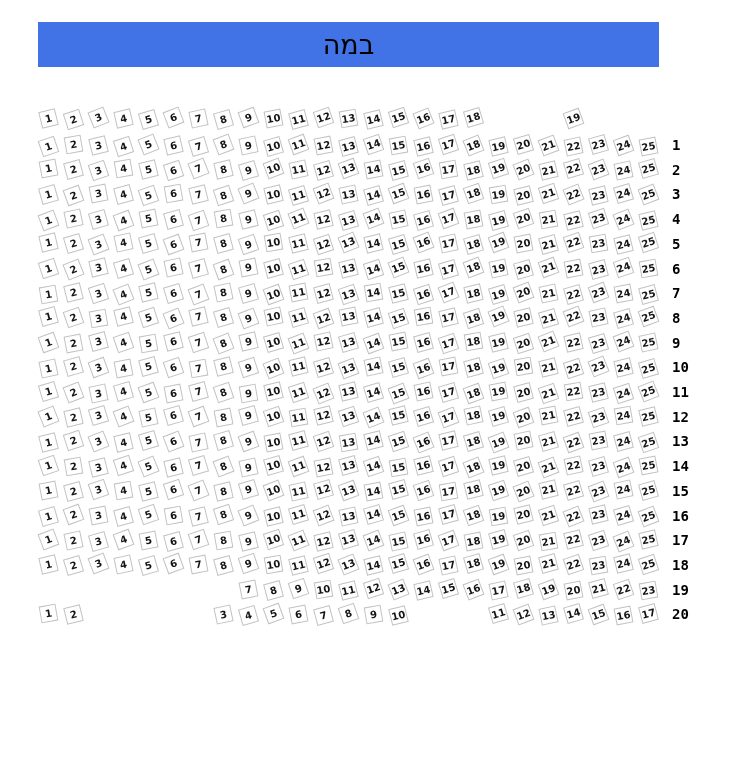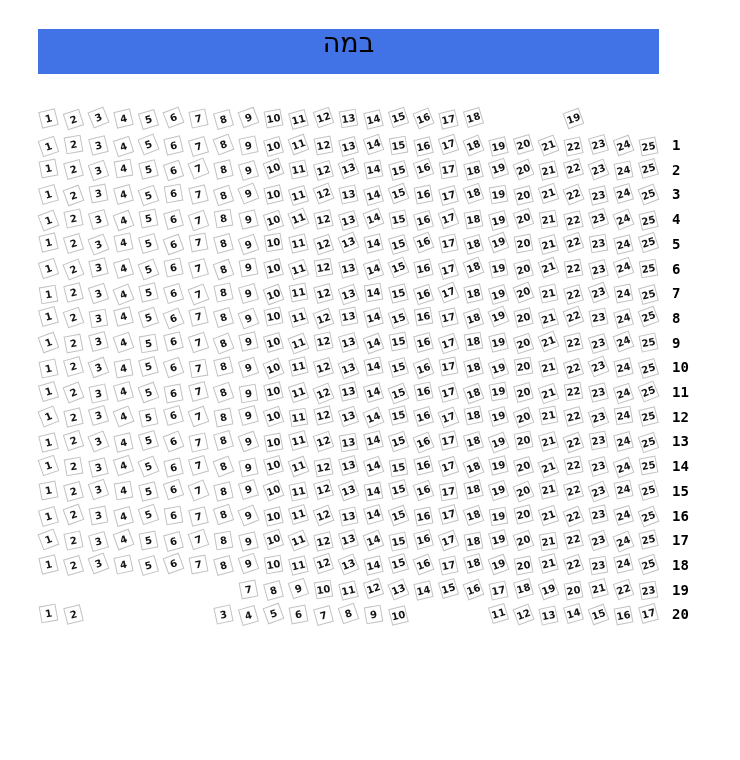--- a/index.html
+++ b/index.html
@@ -5,23 +5,23 @@
   html,body{margin:0;padding:0;background:#ffffff;}
   #canvas{
     position:relative;
     width:740px;height:760px;
     background:#ffffff;
     font-family:"DejaVu Sans", sans-serif;
     overflow:hidden;
   }
   .stage-banner{
     position:absolute;
-    left:38px;top:29px;
+    left:38px;top:22px;
     width:621px;height:45px;
-    display:flex;align-items:flex-start;justify-content:center;
+    display:flex;align-items:center;justify-content:center;
   }
   .stage-banner span{
     font-size:27px;
     line-height:1;
   }
   .seat{
     position:absolute;
     width:17px;height:17px;
     background:#ffffff;
     box-sizing:border-box;

